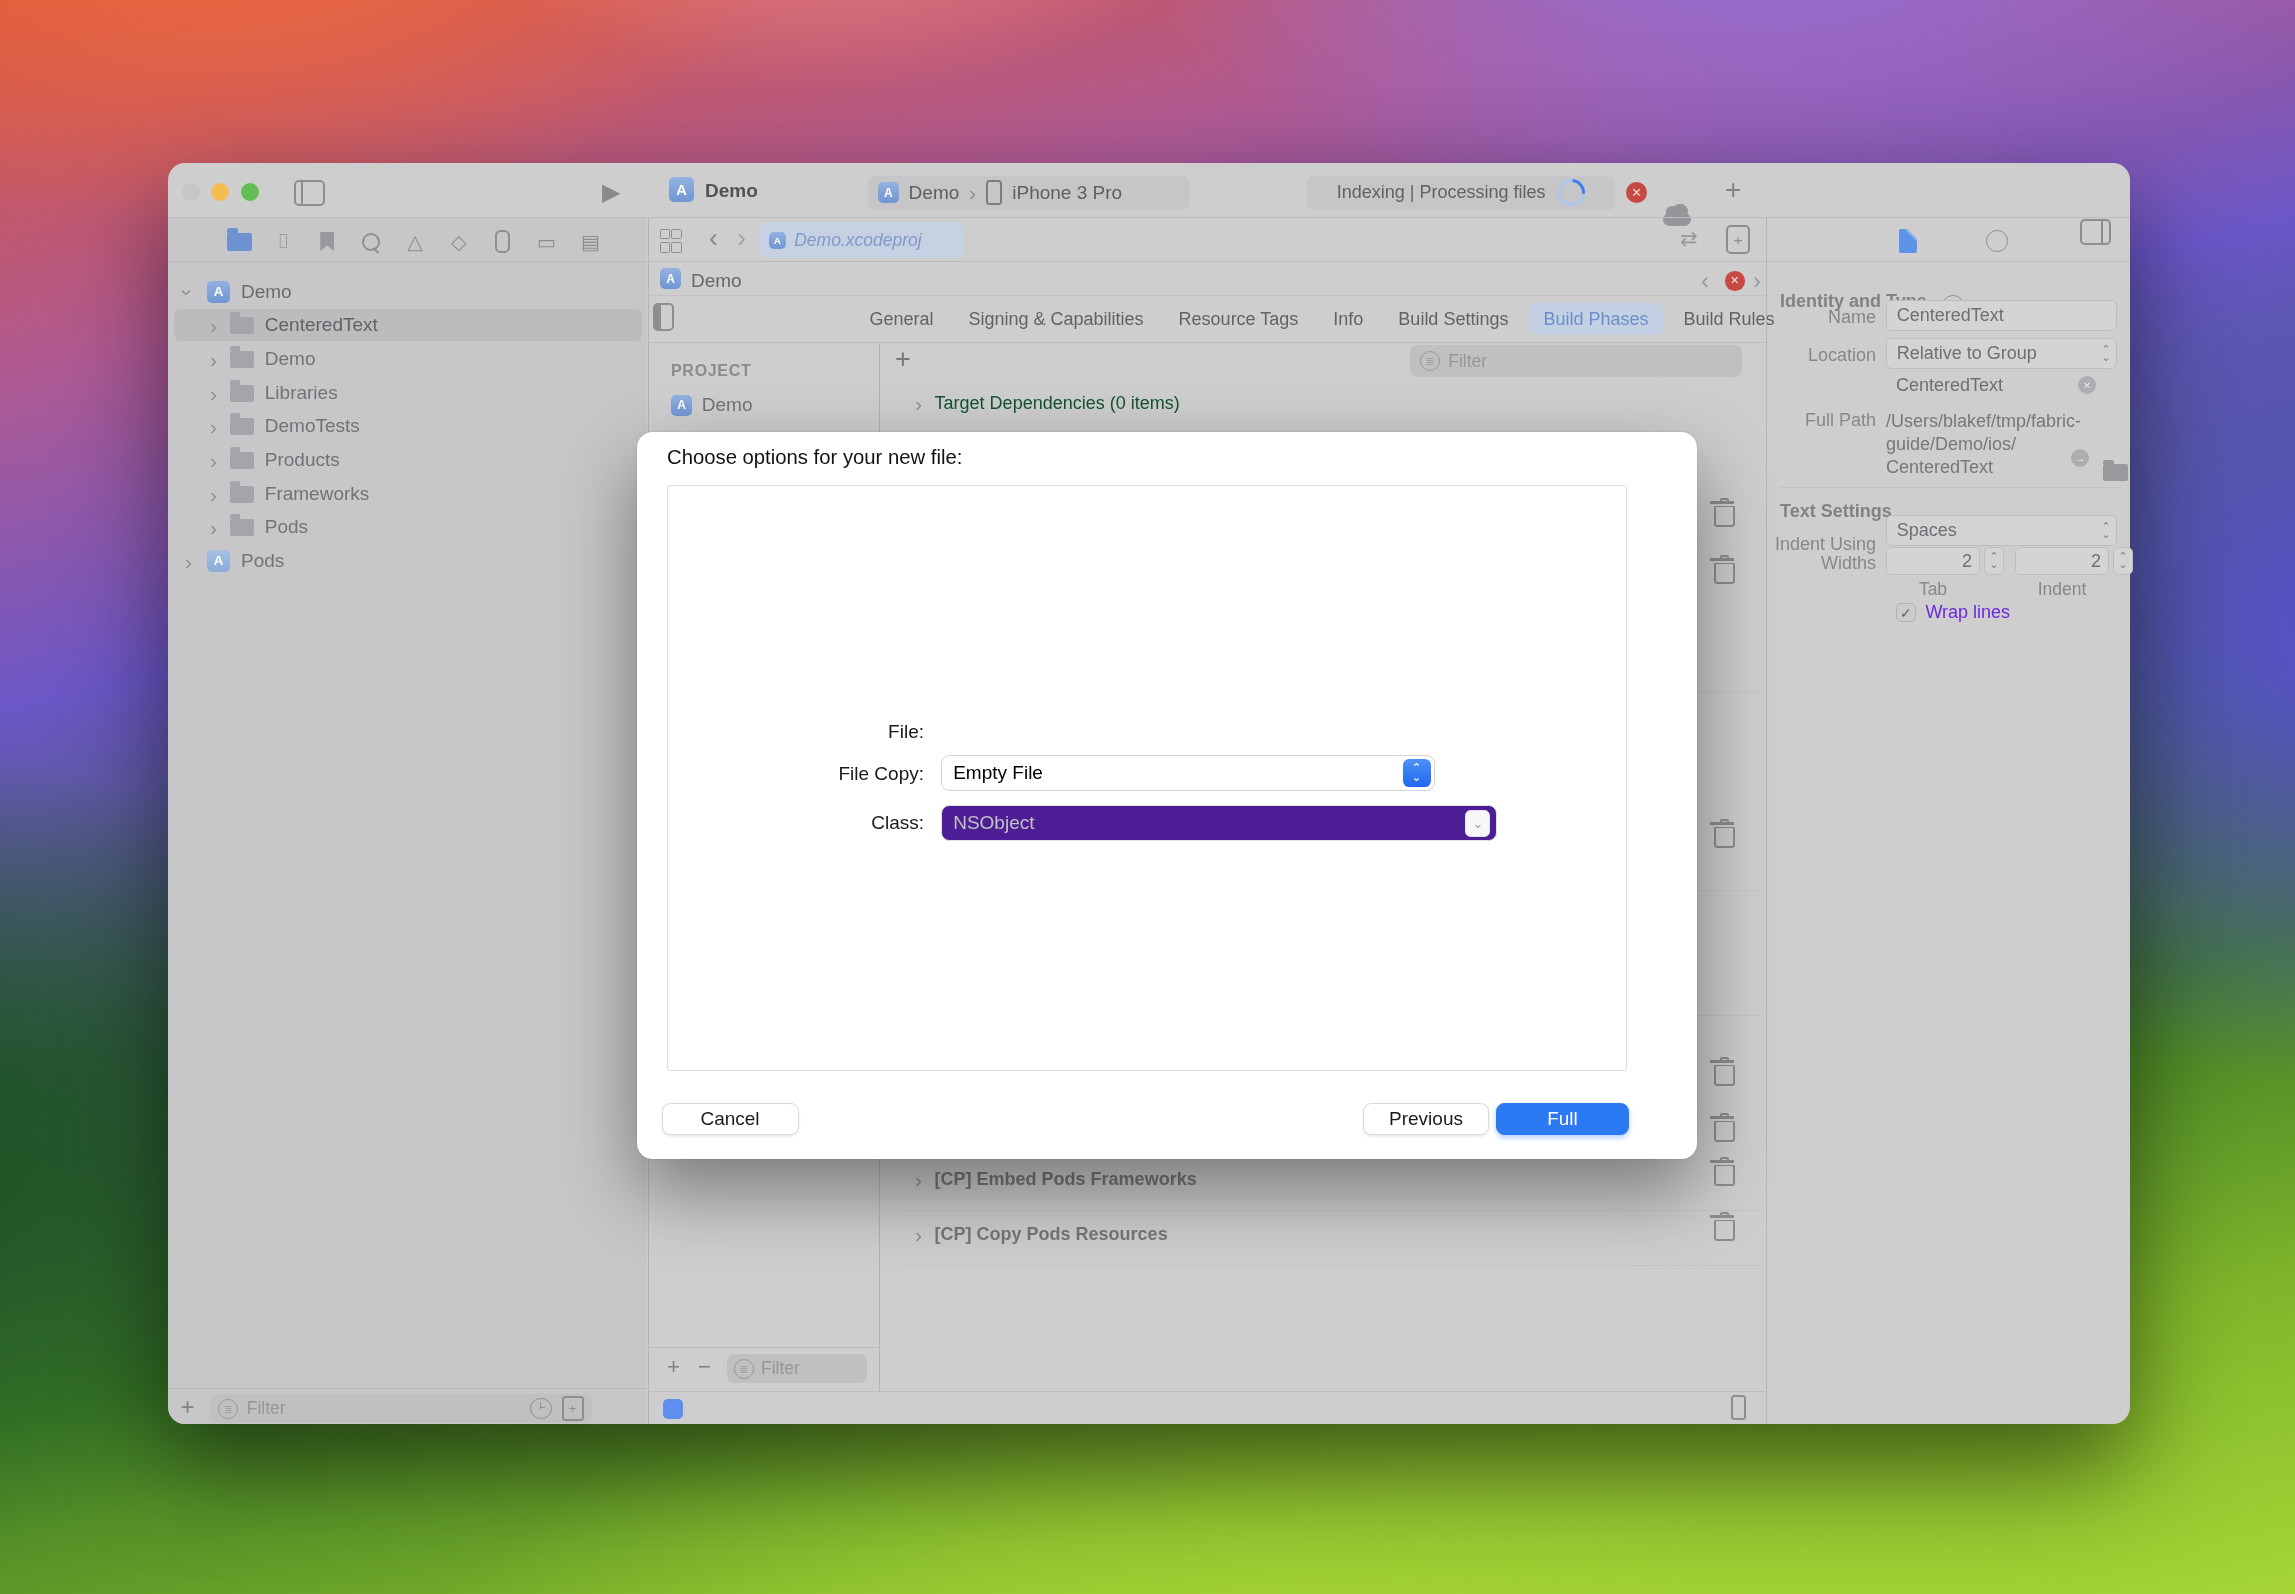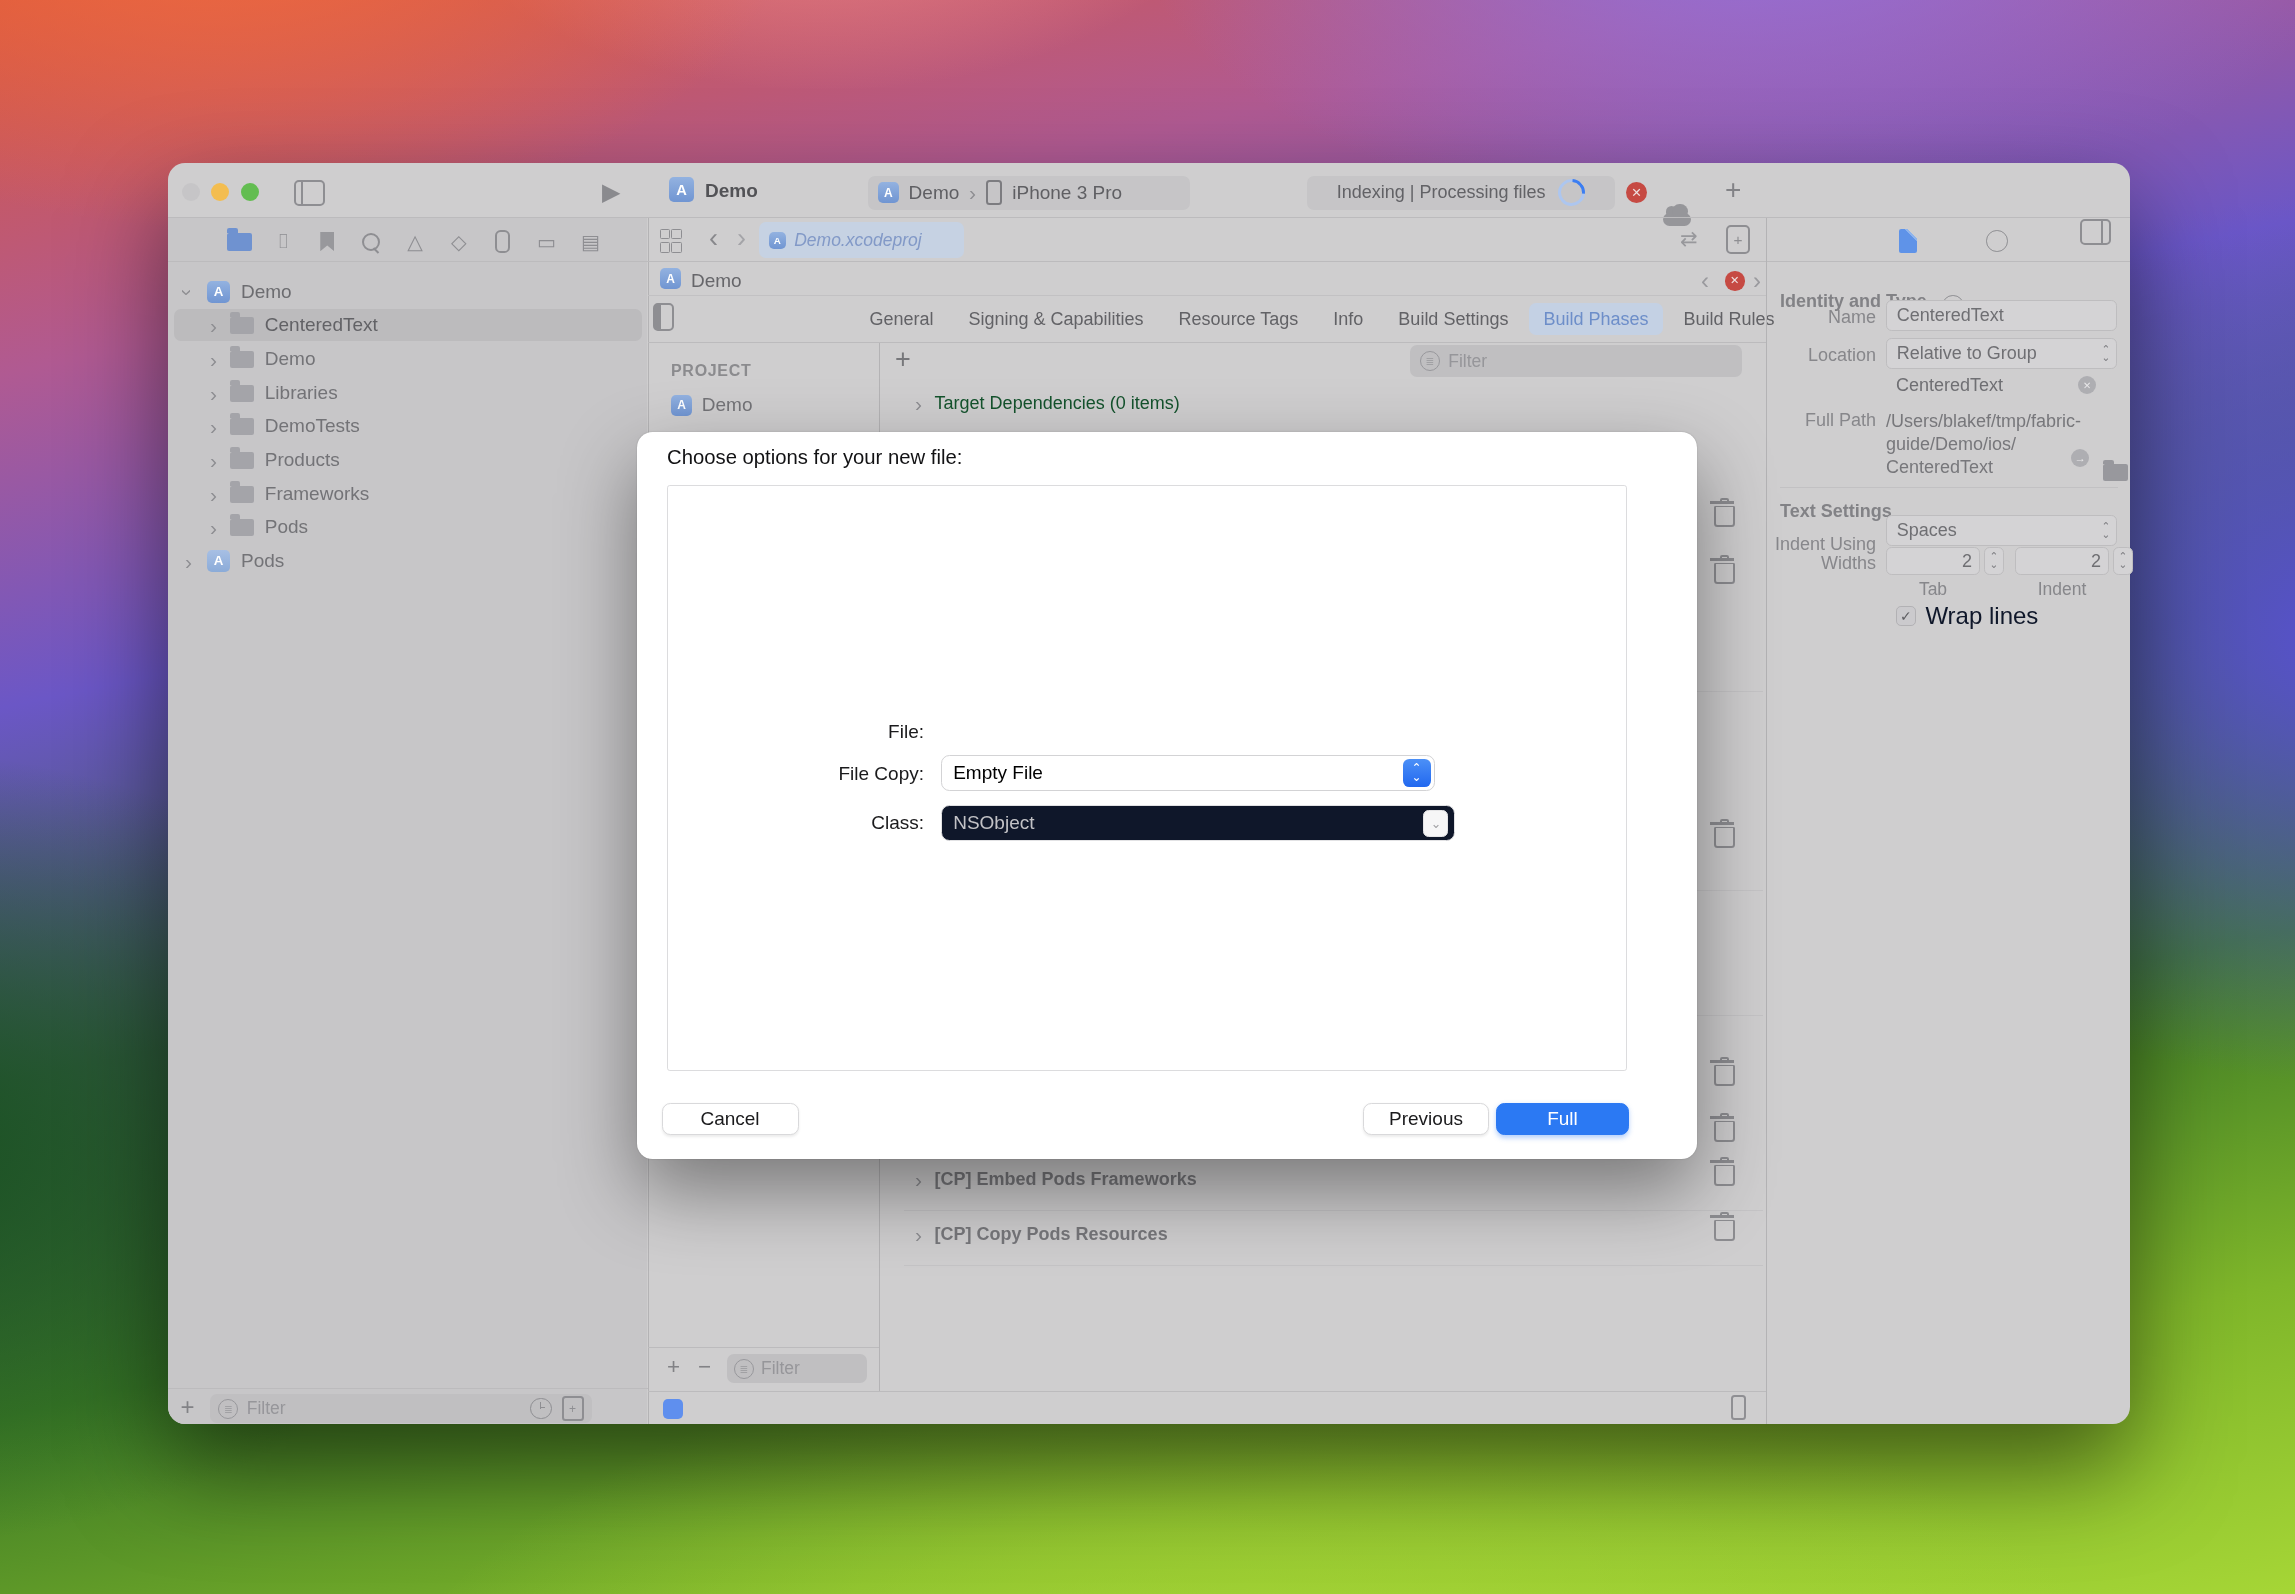--- a/index.html
+++ b/index.html
@@ -344,41 +344,41 @@
       <span class="stepper" style="padding:0;margin:0;">
           <span>⌃</span>
           <span>⌄</span>
         </span>
     </div>
     <div class="abs" style="left:1718px;top:416px;width:94px;text-align:center;color:#87878b;font-size:17.5px;">Tab</div>
     <div class="abs" style="left:1847px;top:416px;width:94px;text-align:center;color:#87878b;font-size:17.5px;">Indent</div>
 
     <div class="abs" style="left:1728px;top:439px;display:flex;align-items:center;gap:9.8px;">
       <span style="width:19.6px;height:19.6px;border-radius:4.9px;background:#cbcacd;border:1.4px solid #b2b1b4;color:#5e5e62;font-size:14px;display:flex;align-items:center;justify-content:center;box-sizing:border-box;">✓</span>
-      <span style="color:#0f172a;font-size:24px;">Wrap lines</span>
+      <span style="color:#6d28d9;font-size:18px;">Wrap lines</span>
     </div>
   </div>
 
   <div class="dialog">
     <div class="abs" style="left:30px;top:14px;font-size:20.3px;color:#121214;">Choose options for your new file:</div>
     <div class="abs" style="left:30px;top:53px;width:960px;height:586px;background:#fff;border:1.4px solid #dcdcde;border-radius:2.8px;box-sizing:border-box;"></div>
 
     <div class="dlg-label" style="left:77px;top:289px;">File:</div>
 
     <div class="dlg-label" style="left:77px;top:331px;">File Copy:</div>
     <div class="abs" style="left:304px;top:323px;width:494px;height:36px;background:#fff;border:1.4px solid #d3d3d5;border-radius:8.4px;box-sizing:border-box;display:flex;align-items:center;padding-left:11.2px;">
       <span style="color:#000;">Empty File</span>
       <span style="margin-left:auto;margin-right:3.5px;width:28px;height:28px;border-radius:6.3px;background:linear-gradient(180deg,#4c90f7,#2268ef);color:#fff;display:flex;flex-direction:column;align-items:center;justify-content:center;line-height:9px;font-size:12px;">
           <span>⌃</span>
           <span>⌄</span>
         </span>
     </div>
 
     <div class="dlg-label" style="left:77px;top:380px;">Class:</div>
-    <div class="abs" style="left:304px;top:373px;width:514px;height:36px;background:#0f172a;border:1.4px solid #e2e2e4;border-radius:8.4px;box-sizing:border-box;display:flex;align-items:center;padding-left:11.2px;">
+    <div class="abs" style="left:304px;top:373px;width:556px;height:36px;background:#4c1d95;border:1.4px solid #e2e2e4;border-radius:8.4px;box-sizing:border-box;display:flex;align-items:center;padding-left:11.2px;">
       <span style="color:#c2c2c6;">NSObject</span>
       <span style="margin-left:auto;margin-right:5.6px;width:25px;height:27px;border-radius:5.6px;background:#f6f6f7;border:1.4px solid #e4e4e6;color:#a0a0a4;display:flex;align-items:center;justify-content:center;font-size:12.6px;box-sizing:border-box;">⌄</span>
     </div>
 
     <div class="dlg-btn" style="left:24.5px;top:671px;width:137px;">Cancel</div>
     <div class="dlg-btn" style="left:726px;top:671px;width:126px;">Previous</div>
     <div class="dlg-btn" style="left:859px;top:671px;width:133px;background:#2b79f3;border-color:#2b79f3;color:#fff;box-shadow:0 2.1px 5.6px rgba(43,121,243,.35);">Full</div>
   </div>
 
 </div>

